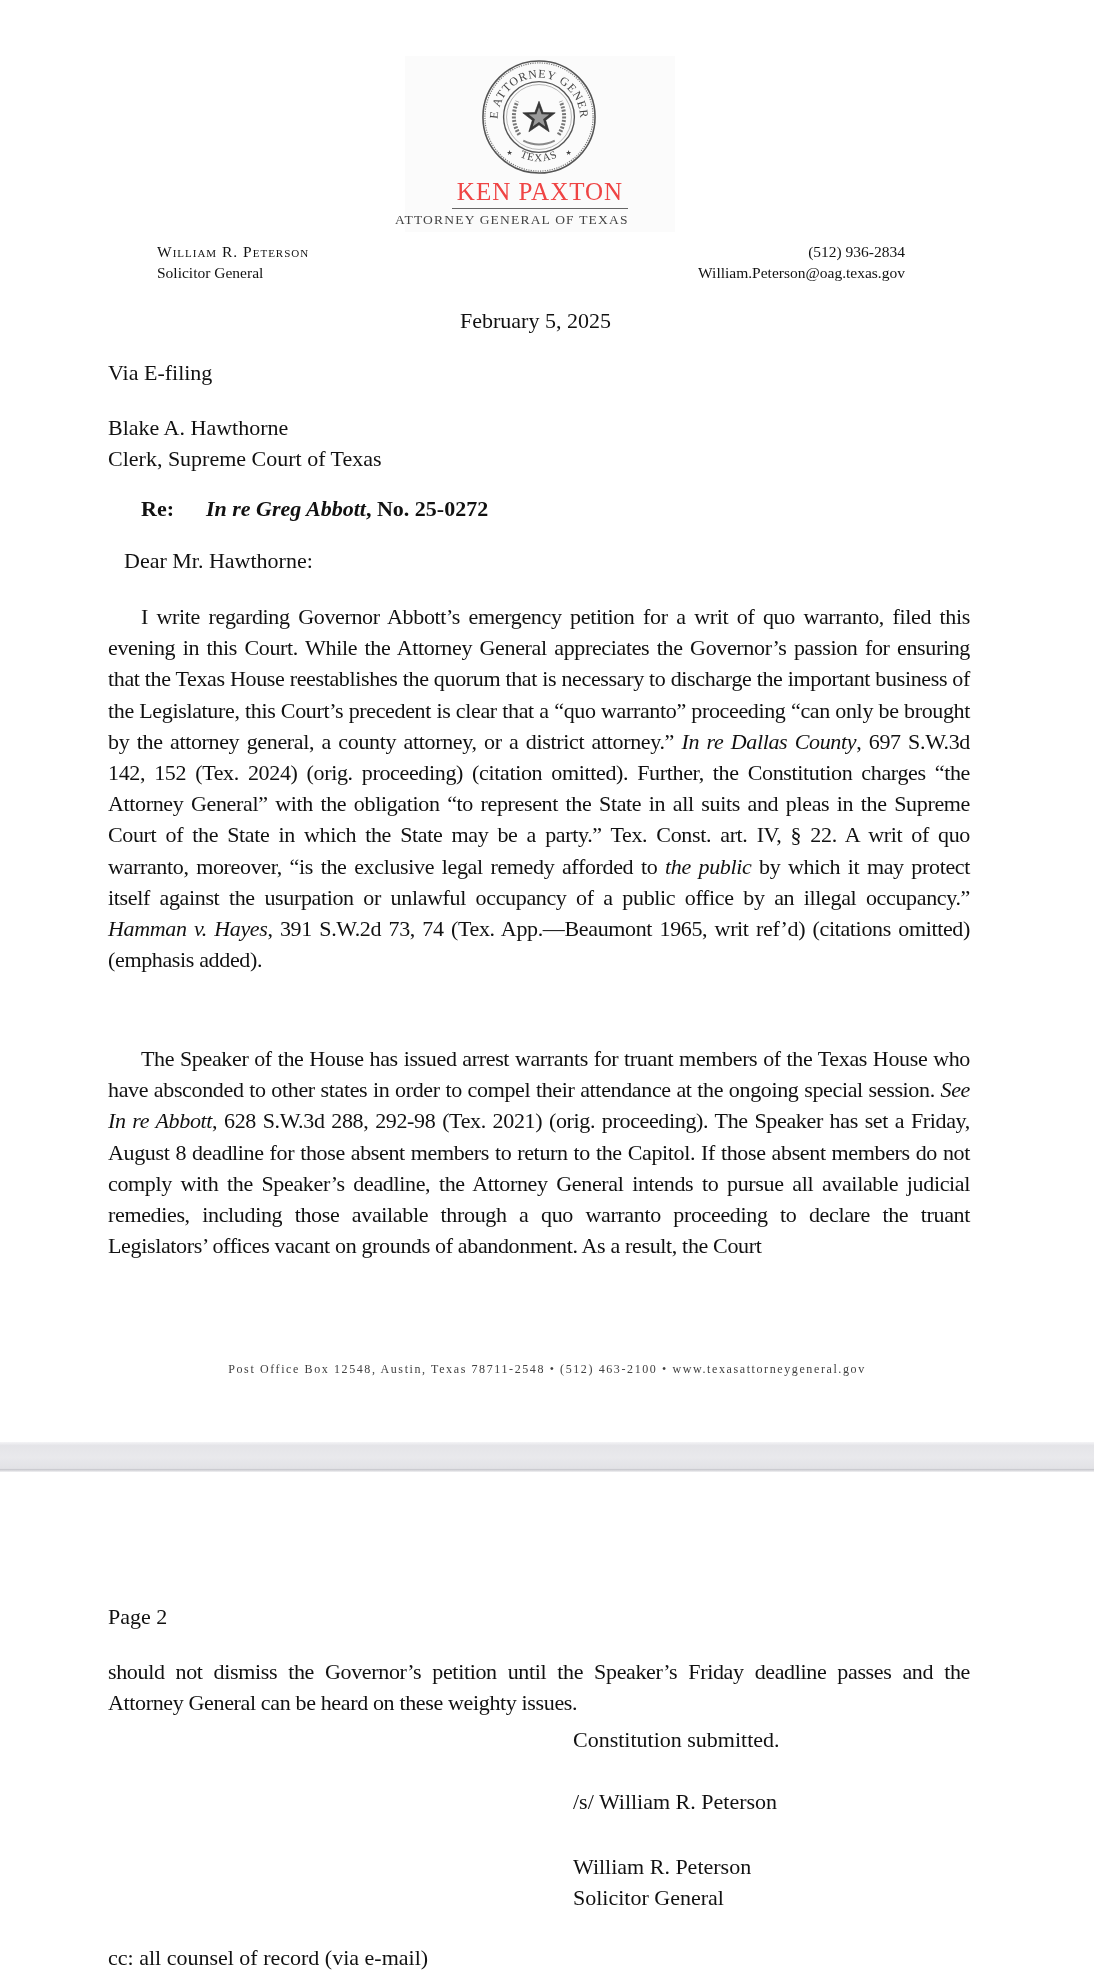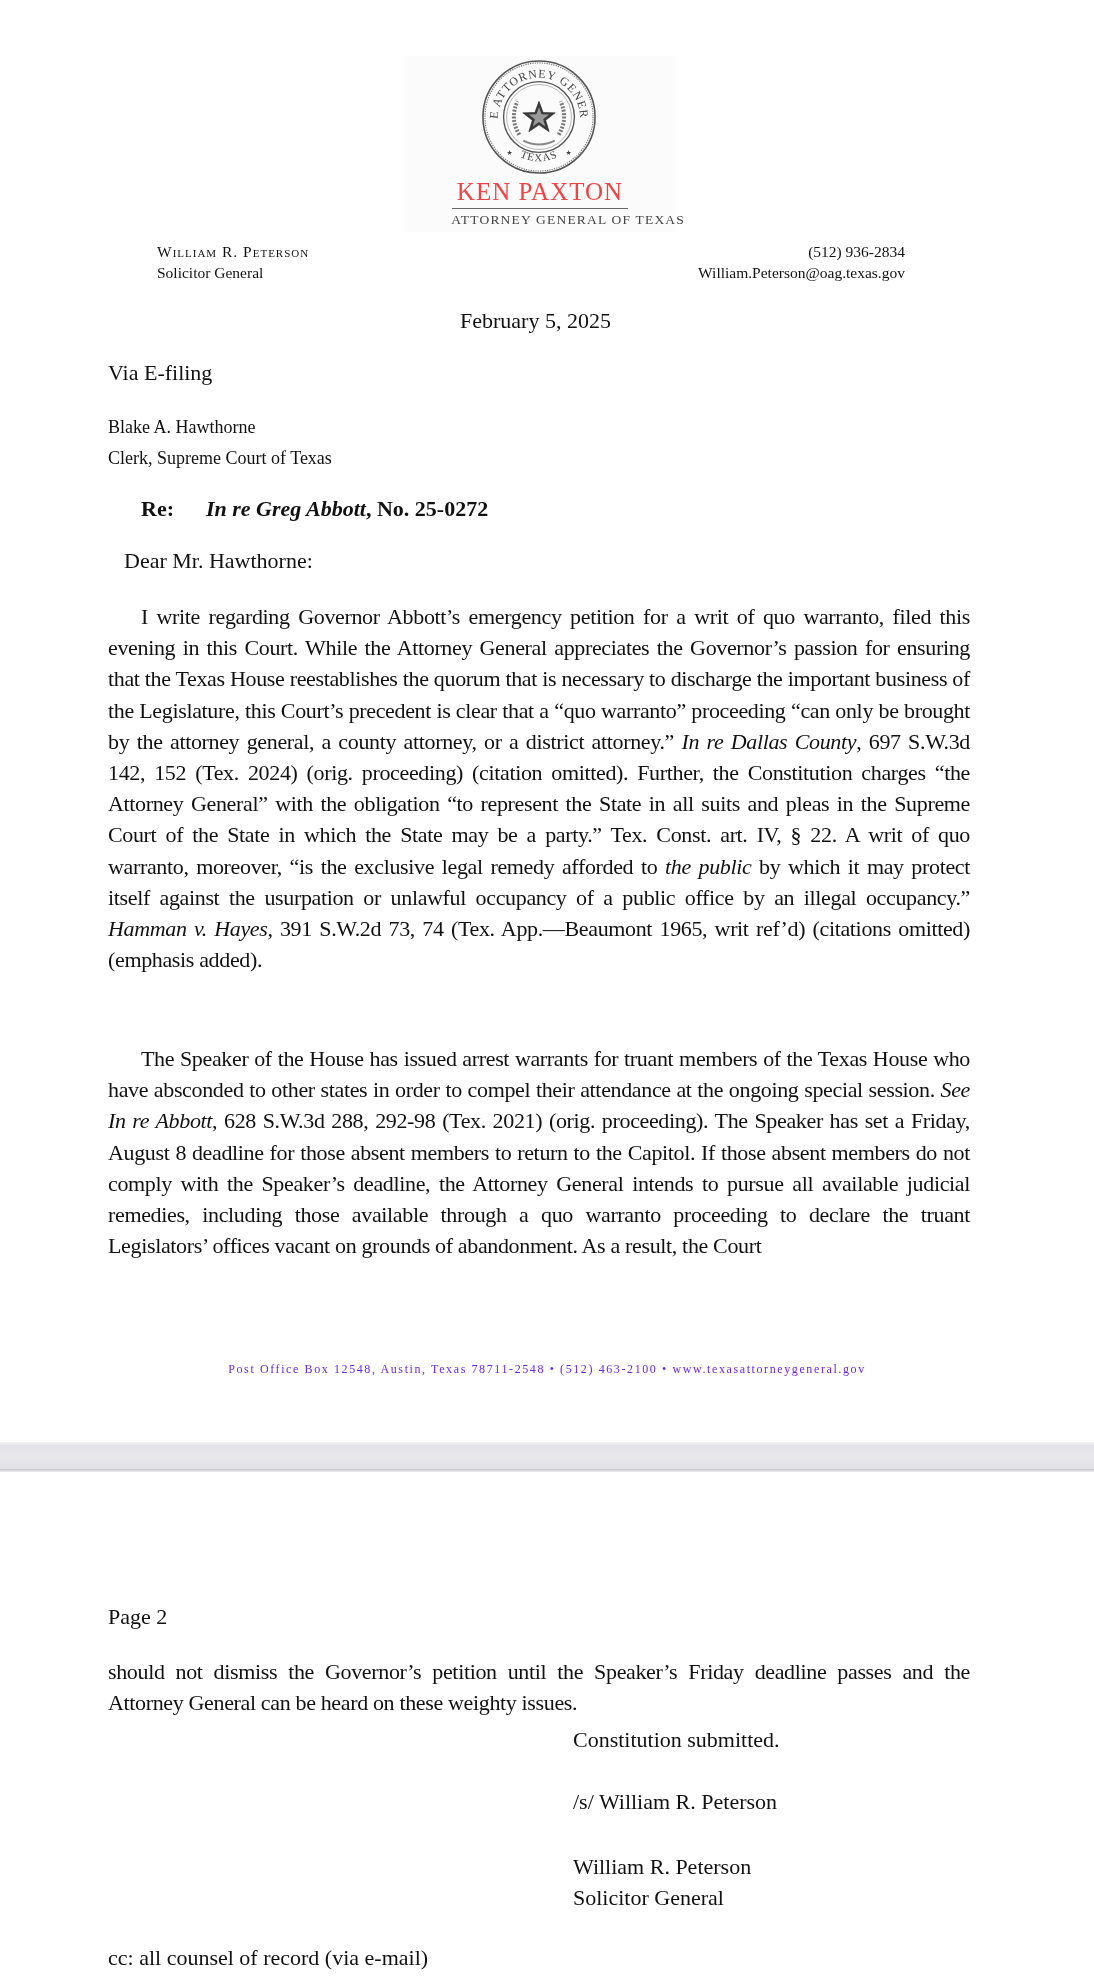--- a/index.html
+++ b/index.html
@@ -28,21 +28,21 @@
     .ag-name {
       left: 405px; top: 178px; width: 270px; text-align: center;
       font-size: 25px; letter-spacing: 1px; color: #ef4444;
       line-height: 28px;
     }
     .ag-rule {
       left: 452px; top: 208px; width: 176px; height: 1px;
       background: #666;
     }
     .ag-title {
-      left: 395px; top: 212px; width: 290px; text-align: right;
+      left: 395px; top: 212px; width: 290px; text-align: left;
       font-size: 13.5px; letter-spacing: 1.2px; color: #444;
     }
 
     .sender-name {
       left: 157px; top: 243px; font-size: 15.5px; letter-spacing: 1px;
       font-variant: small-caps;
     }
     .sender-title {
       left: 157px; top: 264px; font-size: 15.5px;
     }
@@ -53,21 +53,21 @@
       right: 189px; top: 264px; font-size: 15.5px; text-align: right;
     }
 
     .date {
       left: 460px; top: 308px; font-size: 22px;
     }
     .via {
       left: 108px; top: 360px; font-size: 22px;
     }
     .addressee {
-      left: 108px; top: 412px; font-size: 18px; line-height: 31px;
+      left: 108px; top: 412px; font-size: 22px; line-height: 31px;
     }
     .re {
       left: 141px; top: 496px; font-size: 22px; font-weight: bold;
     }
     .re .re-label { display: inline-block; width: 65px; }
     .re i { font-style: italic; }
     .salutation {
       left: 108px; top: 548px; font-size: 22px; margin-left: 16px;
     }
 
@@ -77,21 +77,21 @@
       text-align: justify;
       text-indent: 33px;
       letter-spacing: -0.35px;
     }
     .para i { }
     .p1 { top: 601px; }
     .p2 { top: 1043px; }
 
     .footer {
       left: 0; width: 1094px; top: 1362px; text-align: center;
-      font-size: 12px; letter-spacing: 1.6px; color: #6d28d9;
+      font-size: 12px; letter-spacing: 1.6px; color: #404040;
     }
 
     
     .sep {
       left: 0; top: 1442px; width: 1094px; height: 30px;
       background: linear-gradient(to bottom, #f4f4f6 0%, #e4e4e8 12%, #e9e9ec 50%, #e2e2e6 88%, #c9c9ce 92%, #f2f2f4 100%);
     }
 
     .page2 {
       left: 108px; top: 1604px; font-size: 22px;

